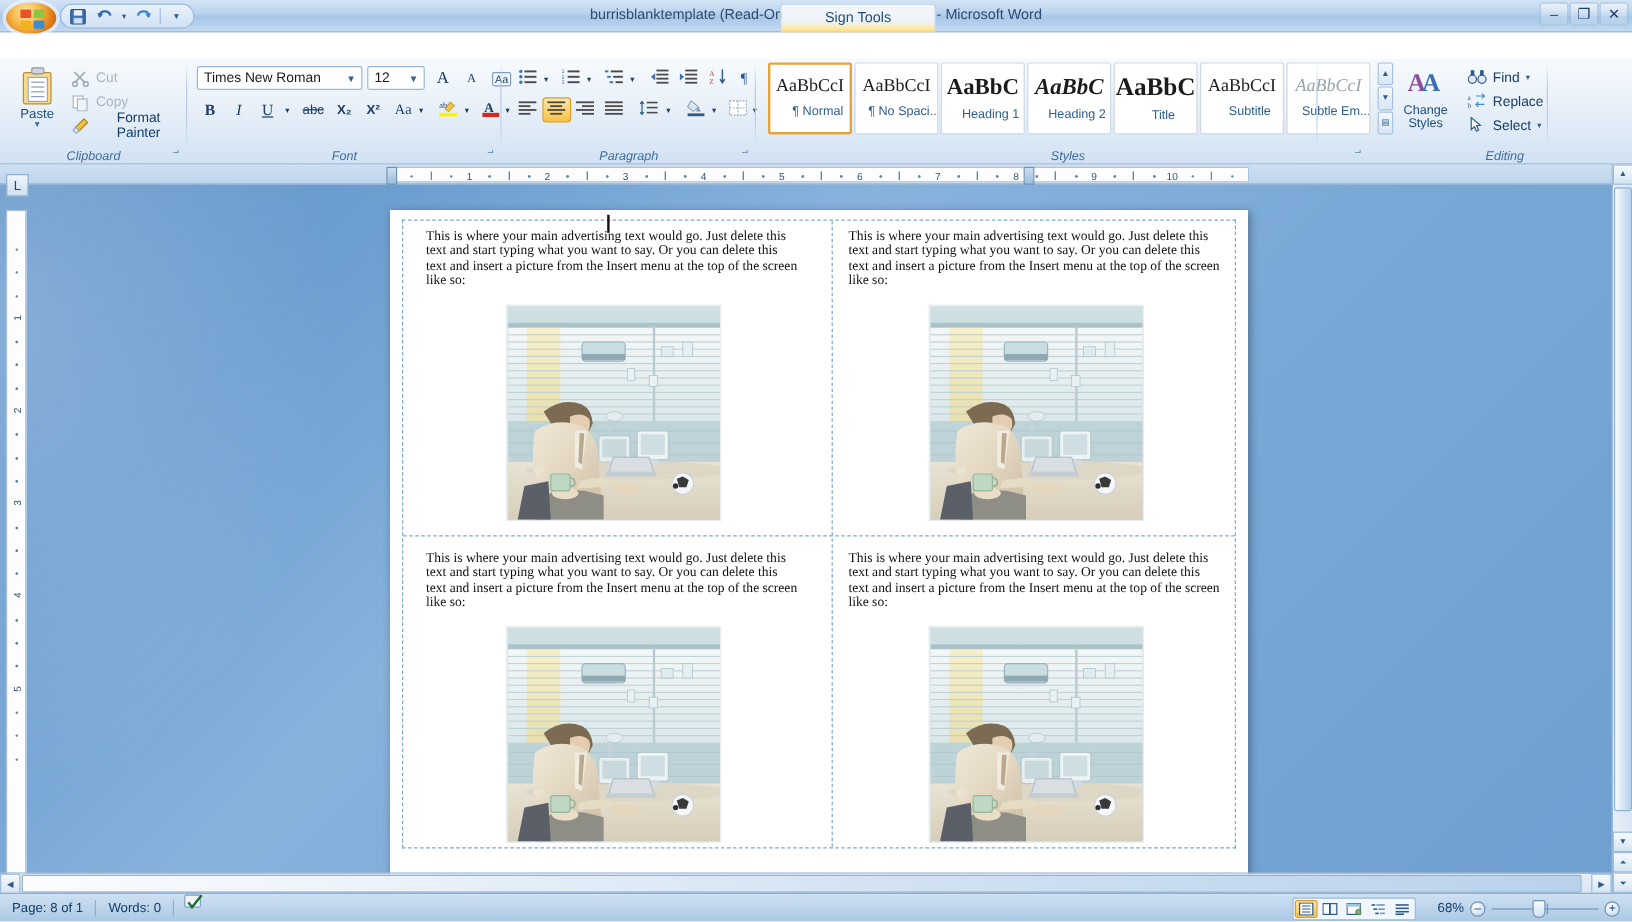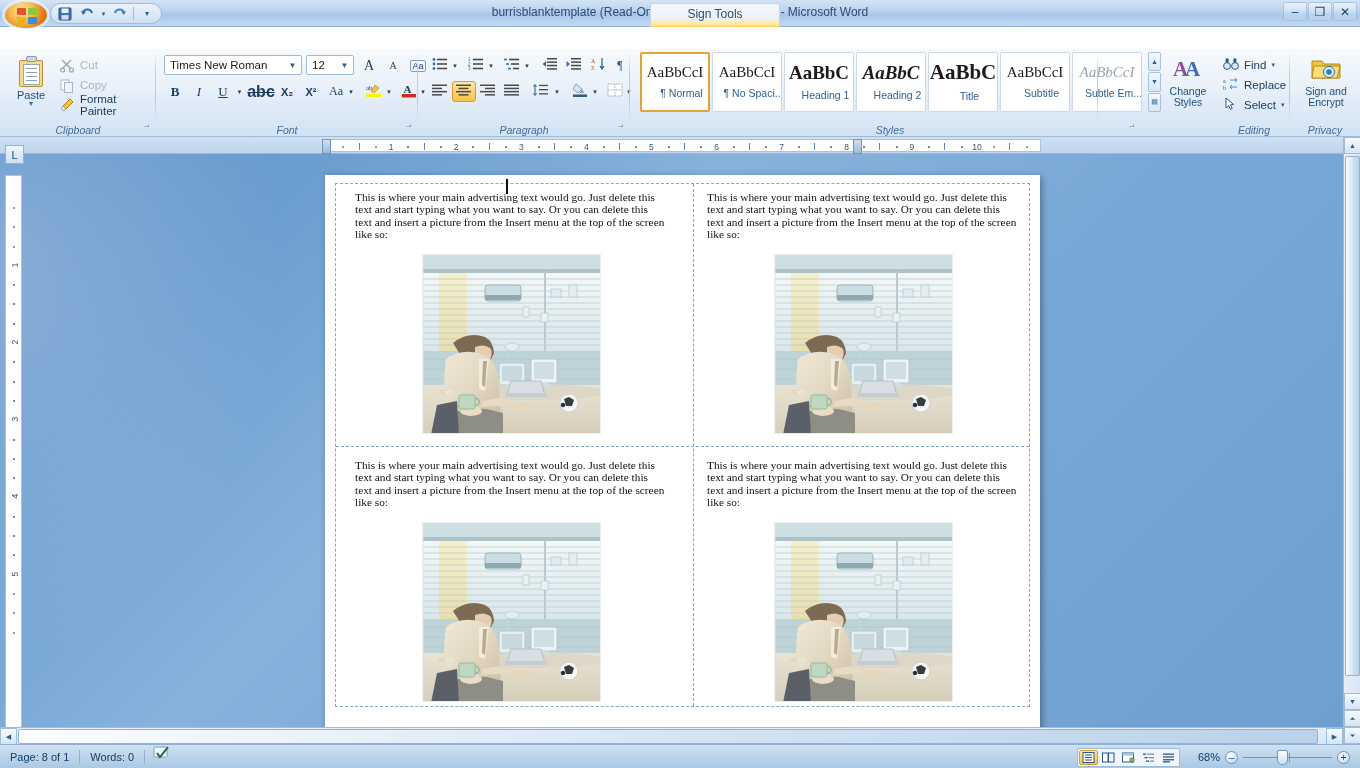--- a/index.html
+++ b/index.html
@@ -119,21 +119,21 @@
   .clip-ico .board{ position:absolute; left:3px; top:4px; width:24px; height:27px; background:#f6d98f;
       border:1px solid #b98f36; border-radius:2px; }
   .clip-ico .paper{ position:absolute; left:7px; top:8px; width:17px; height:21px; background:#fff; border:1px solid #9aa7b5; }
   .clip-ico .paper::before{ content:""; position:absolute; left:2px; top:3px; width:11px; height:1px;
       box-shadow:0 0 0 0 #8fa0b3,0 4px 0 0 #8fa0b3,0 8px 0 0 #8fa0b3,0 12px 0 0 #8fa0b3; background:#8fa0b3; }
   .clip-ico .clipt{ position:absolute; left:10px; top:0px; width:11px; height:6px; background:#cfd6de; border:1px solid #8b96a3; border-radius:2px; }
   .paste .t{ font-size:11px; color:#1f4e79; margin-top:1px; }
   .paste .car{ font-size:8px; color:#3c6e9f; line-height:6px; }
 
   .cbitem{ position:absolute; left:56px; height:19px; display:flex; align-items:center; gap:5px; padding:0 4px 0 2px; }
-  .cbitem .cname{ font-size:11.5px; }
+  .cbitem .cname{ font-size:11.5px;text-align:center; }
   .dis{ color:#a8b5c2; }
   .en{ color:#153d66; }
 
   .ico{ width:16px; height:16px; position:relative; flex:0 0 16px; }
 
   
   .ctl{
     position:absolute; background:#fff; border:1px solid #9db8d4; border-radius:2px;
     display:flex; align-items:center; padding:0 2px; font-size:11.5px; color:#123;
   }
@@ -391,21 +391,21 @@
       <div class="sqbtn" style="left:32px; top:32px;">
         <i style="font-family:'Liberation Serif',serif;font-size:13px">I</i>
       </div>
       <div class="sqbtn" style="left:56px; top:32px;">
         <span class="mini-underline" style="font-family:'Liberation Serif',serif;font-size:13px">U</span>
       </div>
       <div class="sqbtn" style="left:78px; top:32px; width:11px;">
         <span style="font-size:7px">▾</span>
       </div>
       <div class="sqbtn" style="left:92px; top:32px; width:26px;">
-        <span style="font-size:16px;text-decoration:line-through;font-weight:bold">abc</span>
+        <span style="font-size:11px;text-decoration:line-through;font-weight:normal">abc</span>
       </div>
       <div class="sqbtn" style="left:120px; top:32px;">
         <span style="font-size:11px;font-weight:bold">X₂</span>
       </div>
       <div class="sqbtn" style="left:144px; top:32px;">
         <span style="font-size:11px;font-weight:bold">X²</span>
       </div>
       <div class="sqbtn" style="left:168px; top:32px; width:24px;">
         <span style="font-family:'Liberation Serif',serif;font-size:12px">Aa</span>
       </div>
@@ -695,35 +695,20 @@
             <path d="M3 1 L3 11 L5.6 8.6 L7.4 12.4 L9.2 11.4 L7.4 7.8 L10.6 7.5 Z" fill="#fff" stroke="#2d5a88"></path>
           </svg>
         </span>
         <span class="cname en">Select</span>
         <span style="font-size:7px;color:#2f5c87">▾</span>
       </div>
       <div class="lbl">Editing</div>
       <div class="divr"></div>
     </div>
 
-    <div class="grp" style="left:1290px; width:70px;">
-      <div class="bigbtn" style="left:7px; top:3px; width:58px;">
-        <span>
-          <svg width="32" height="26" viewBox="0 0 32 26">
-            <path d="M2 5 L12 5 L14 8 L30 8 L30 22 L2 22 Z" fill="#f2c33c" stroke="#b38a20"></path>
-            <path d="M4 10 L30 10 L27 22 L2 22 Z" fill="#ffdd7a" stroke="#b38a20"></path>
-            <circle cx="19" cy="16" r="5.6" fill="#cfe8f7" stroke="#2d7db3"></circle>
-            <circle cx="19" cy="16" r="2.8" fill="#2d7db3"></circle>
-          </svg>
-        </span>
-        <span class="t">Sign and</span>
-        <span class="t" style="margin-top:0">Encrypt</span>
-      </div>
-      <div class="lbl">Privacy</div>
-    </div>
   </div>
 
   <div class="canvas">
     <div class="hruler"></div>
   </div>
 
   <div class="tabsel">L</div>
 
   <div class="rulerbar" id="hrulerbar" style="left:325px; width:716px; top:139px;">
       <div class="rmark" style="left: 57.0909px; width: 16px;">1</div>

